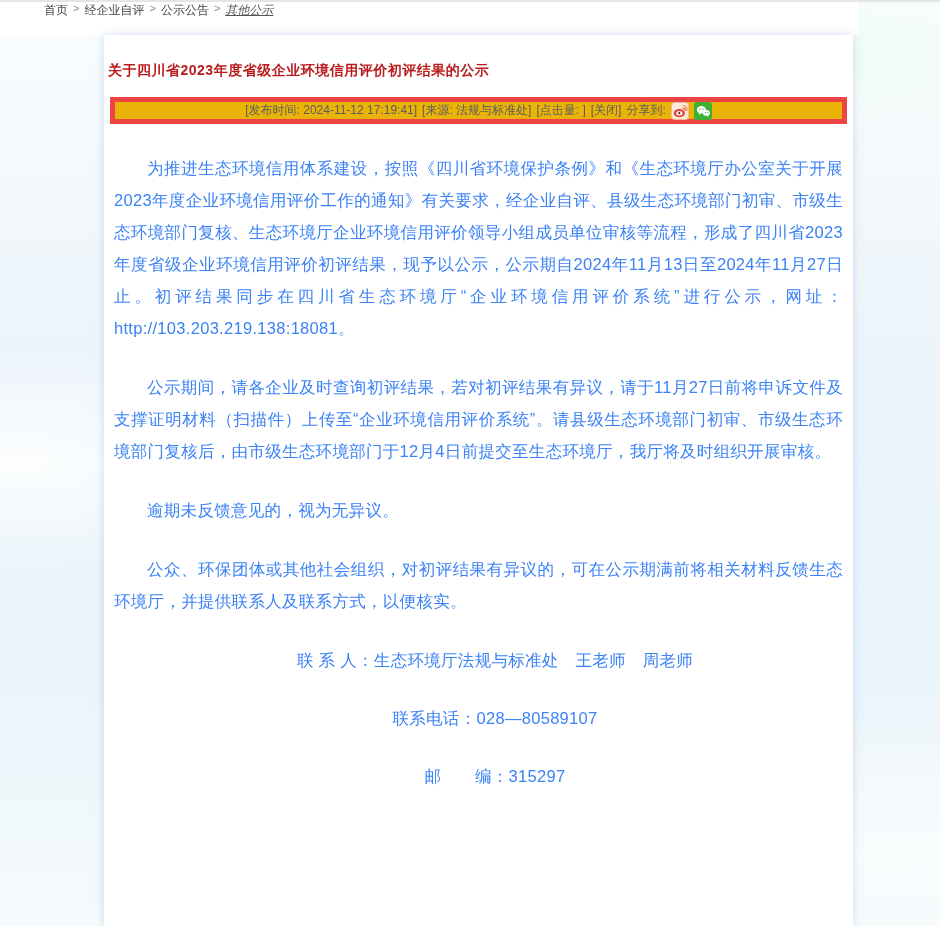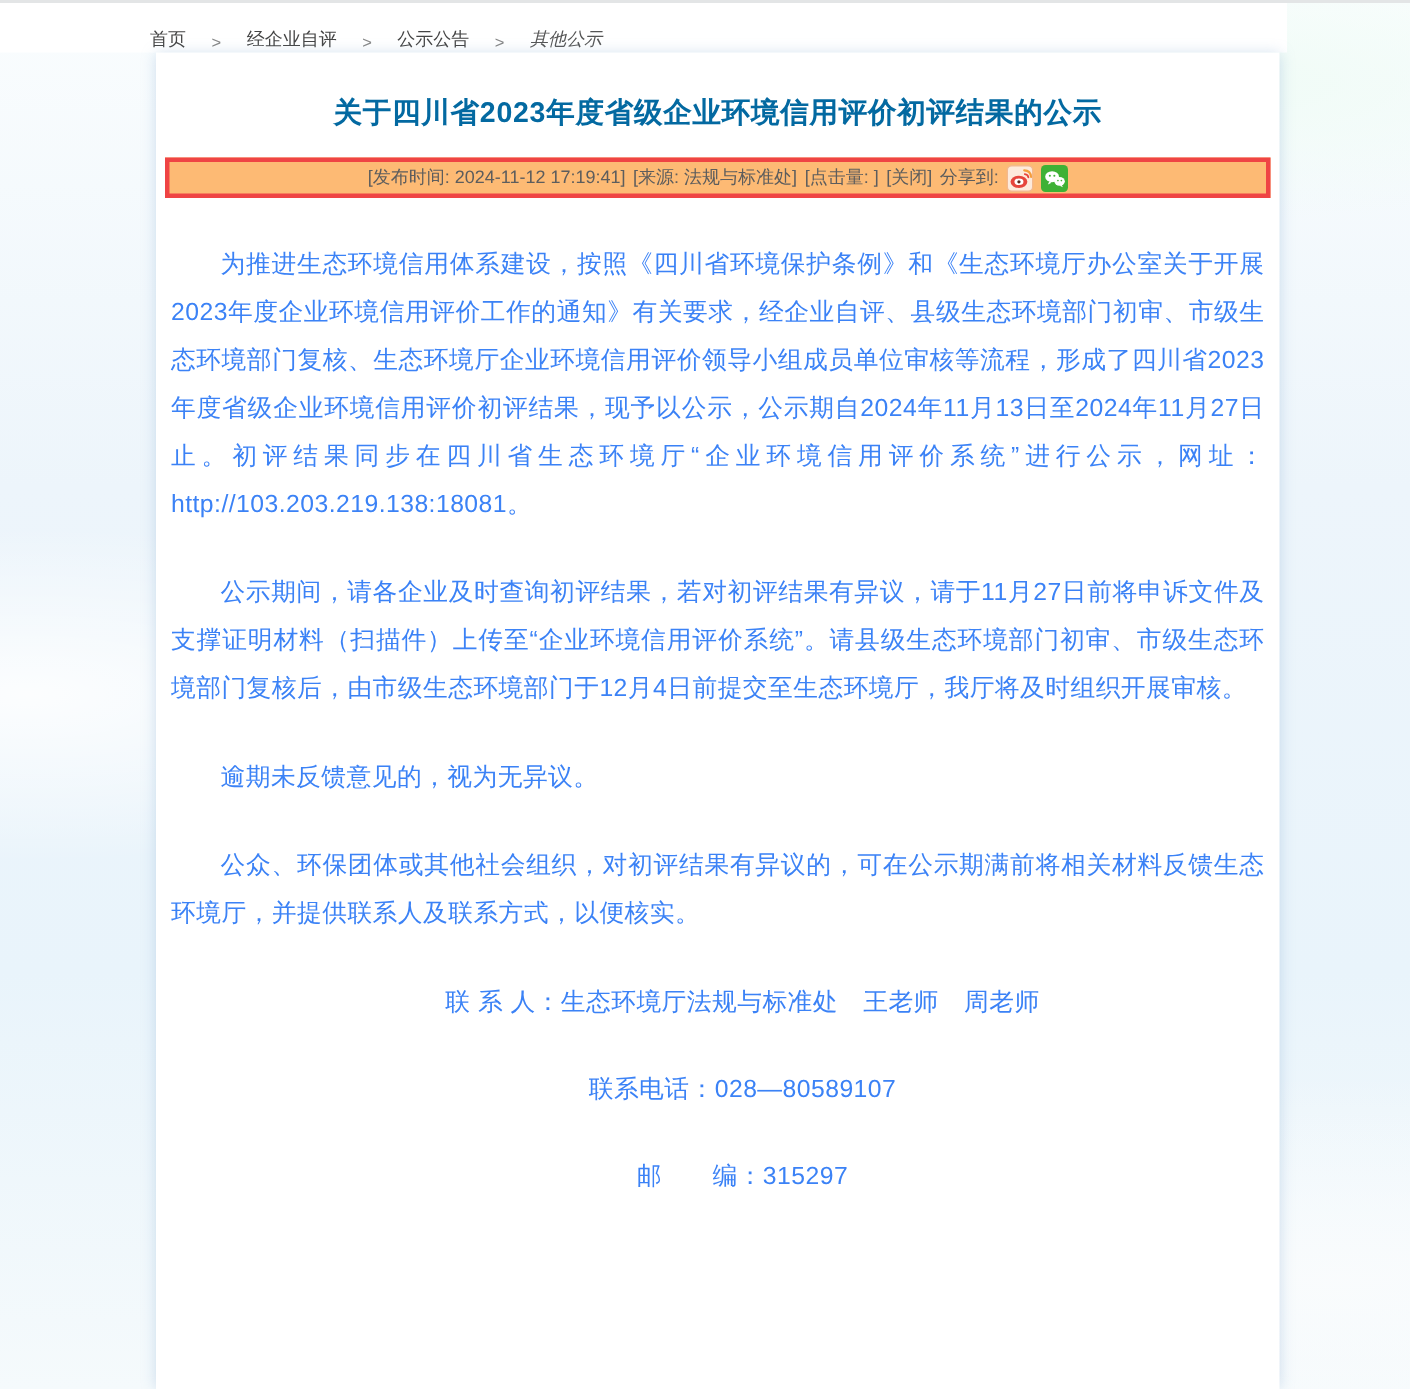--- a/index.html
+++ b/index.html
@@ -10,50 +10,50 @@
       radial-gradient(ellipse 420px 130px at 88% 6%, rgba(240,252,246,.95), rgba(240,252,246,0) 70%),
       radial-gradient(ellipse 500px 160px at 2% 50%, rgba(255,255,255,.85), rgba(255,255,255,0) 70%),
       radial-gradient(ellipse 600px 180px at 95% 92%, rgba(250,252,253,.9), rgba(250,252,253,0) 75%),
       linear-gradient(180deg, #fafdfe 0%, #edf5fb 35%, #e9f4fb 70%, #f5fafc 100%);
   }
   .top-hairline {
     width: 100%; height: 2px; background: #e3e5e6;
   }
   .topbar {
     width: 858px; height: 33px; background: #ffffff;
-    display: flex; align-items: flex-end; gap: 17px;
-    padding-left: 100px;
+    display: flex; align-items: flex-start; gap: 5px;
+    padding-left: 44px;
     font-size: 12px; color: #555;
   }
   .crumb { color: #444; text-decoration: none; cursor: pointer; }
   .crumb-sep { color: #888; font-size: 11px; }
-  .crumb-current { color: #555; font-style: italic; }
+  .crumb-current { color: #555; font-style: italic; text-decoration: underline; }
 
   .card {
     position: relative;
     margin-left: 104px;
     width: 749px;
     min-height: 891px;
     background: #ffffff;
     box-shadow: 0 0 9px rgba(125,165,205,.35);
     padding: 0 4px 18px 4px;
   }
   .article-title {
     padding-top: 27px;
-    text-align: center;
-    font-size: 19px;
+    text-align: left;
+    font-size: 14px;
     font-weight: bold;
-    color: #0369a1;
+    color: #b91c1c;
     letter-spacing: .5px;
   }
   .meta-bar {
     margin: 17px 2px 0 2px;
     height: 27px;
-    background: #fdba74;
-    border: 3px solid #ef4444;
+    background: #eab308;
+    border: 5px solid #ef4444;
     display: flex; align-items: center; justify-content: center;
     gap: 5px;
     font-size: 12px; color: #5d5d5d;
     white-space: nowrap;
   }
   .meta-close { color: #5d5d5d; text-decoration: none; cursor: pointer; }
   .share-icon { width: 18px; height: 18px; display: inline-block; cursor: pointer; }
   .share-icon svg { width: 18px; height: 18px; display: block; }
 
   .article-body {

